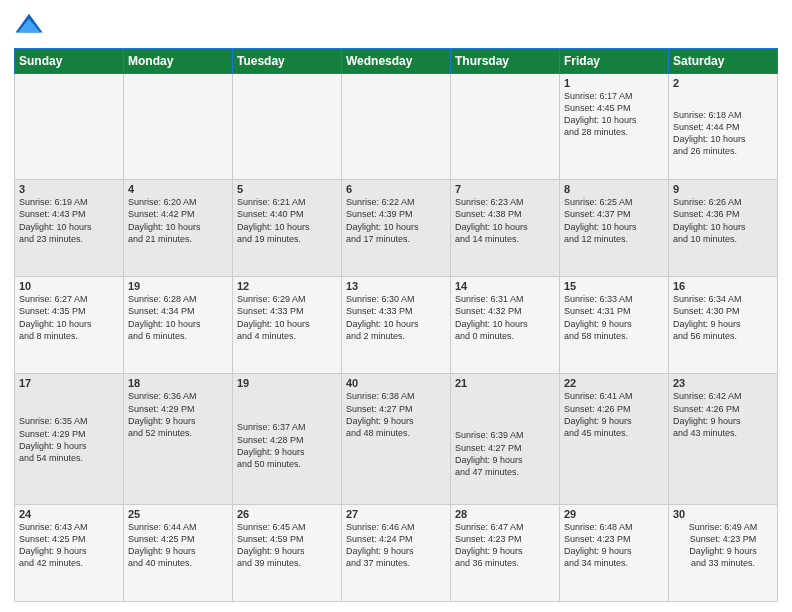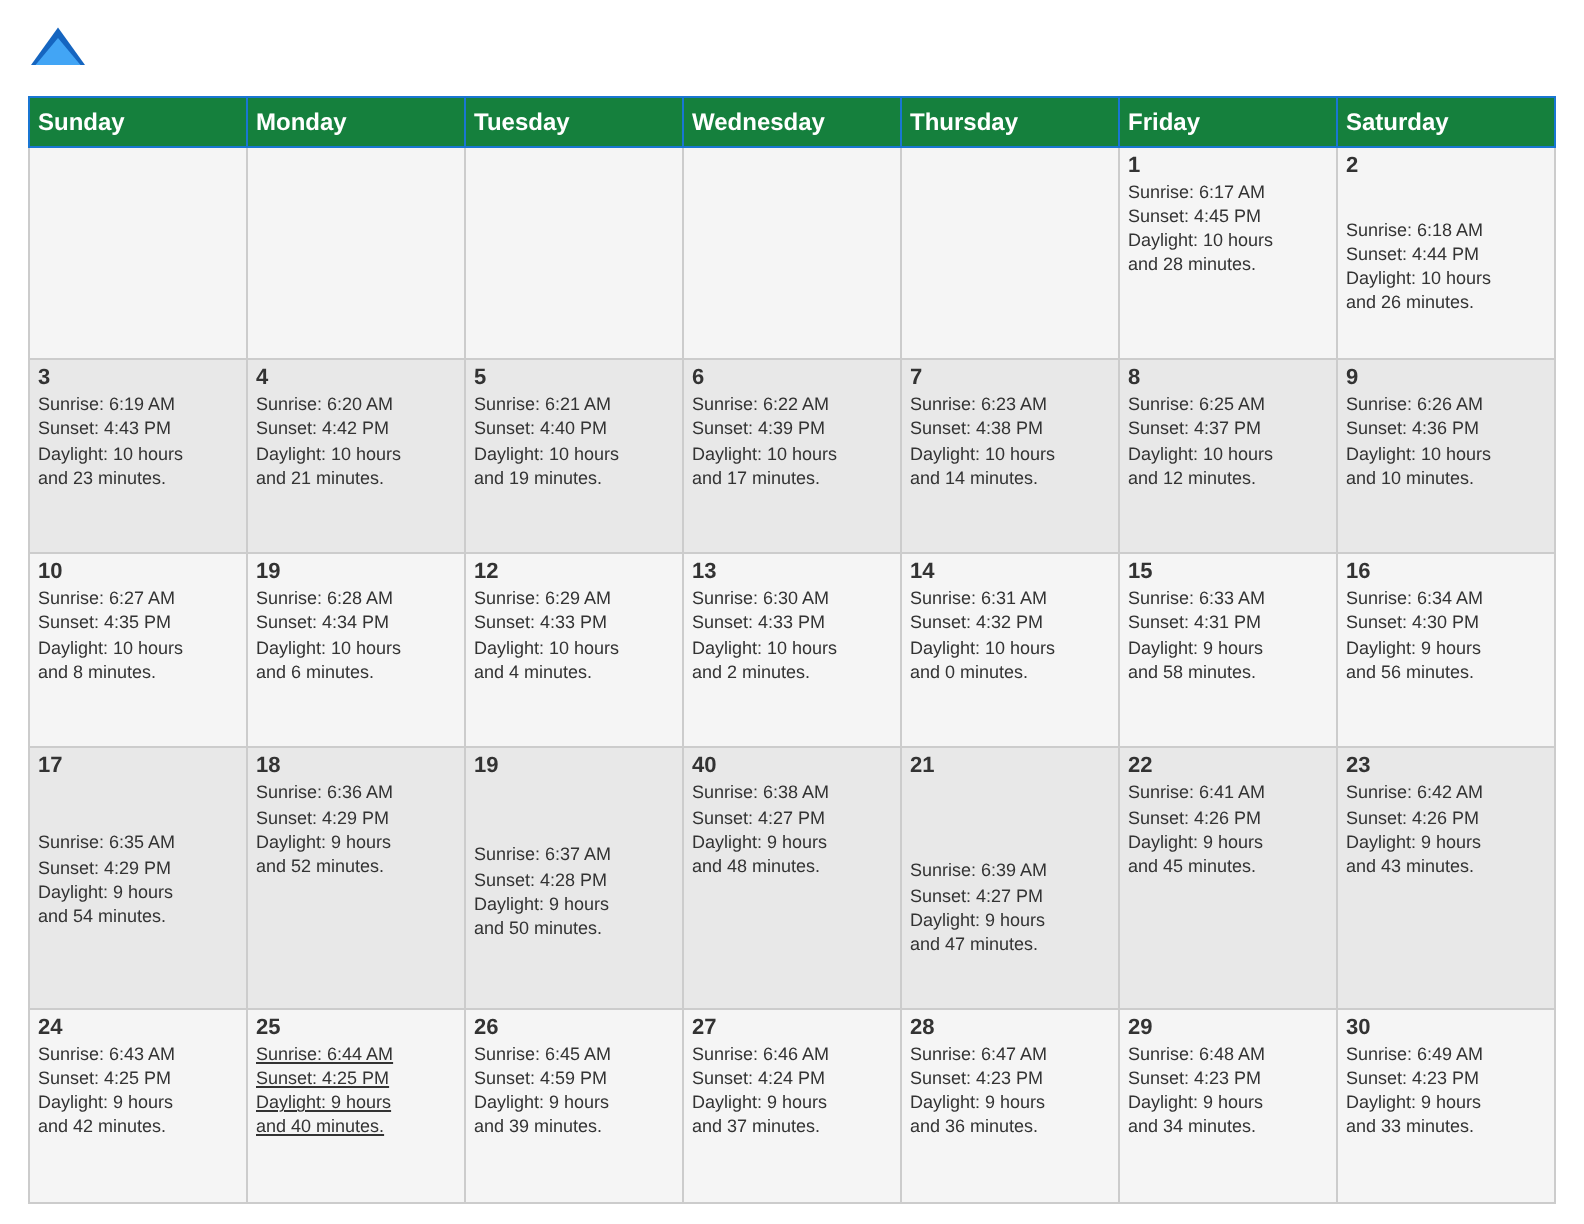--- a/index.html
+++ b/index.html
@@ -303,21 +303,21 @@
         <tr>
           <td>
             <span class="day-num">24</span>
             <div style="white-space: pre-line; font-size: 9px; line-height: 1.35;">Sunrise: 6:43 AM
 Sunset: 4:25 PM
 Daylight: 9 hours
 and 42 minutes.</div>
           </td>
           <td>
             <span class="day-num">25</span>
-            <div style="white-space: pre-line; font-size: 9px; line-height: 1.35; text-decoration: underline;">Sunrise: 6:44 AM
+            <div style="white-space: pre-line; font-size: 9px; line-height: 1.35;">Sunrise: 6:44 AM
 Sunset: 4:25 PM
 Daylight: 9 hours
 and 40 minutes.</div>
           </td>
           <td>
             <span class="day-num">26</span>
             <div style="white-space: pre-line; font-size: 9px; line-height: 1.35;">Sunrise: 6:45 AM
 Sunset: 4:59 PM
 Daylight: 9 hours
 and 39 minutes.</div>
@@ -338,21 +338,21 @@
           </td>
           <td>
             <span class="day-num">29</span>
             <div style="white-space: pre-line; font-size: 9px; line-height: 1.35;">Sunrise: 6:48 AM
 Sunset: 4:23 PM
 Daylight: 9 hours
 and 34 minutes.</div>
           </td>
           <td>
             <span class="day-num">30</span>
-            <div style="white-space: pre-line; font-size: 9px; line-height: 1.35;">Sunrise: 6:49 AM
+            <div style="white-space: pre-line; font-size: 9px; line-height: 1.35; text-align: center;">Sunrise: 6:49 AM
 Sunset: 4:23 PM
 Daylight: 9 hours
 and 33 minutes.</div>
           </td>
         </tr>
       </tbody>
   </table>
 </div>
 
 </body></html>

